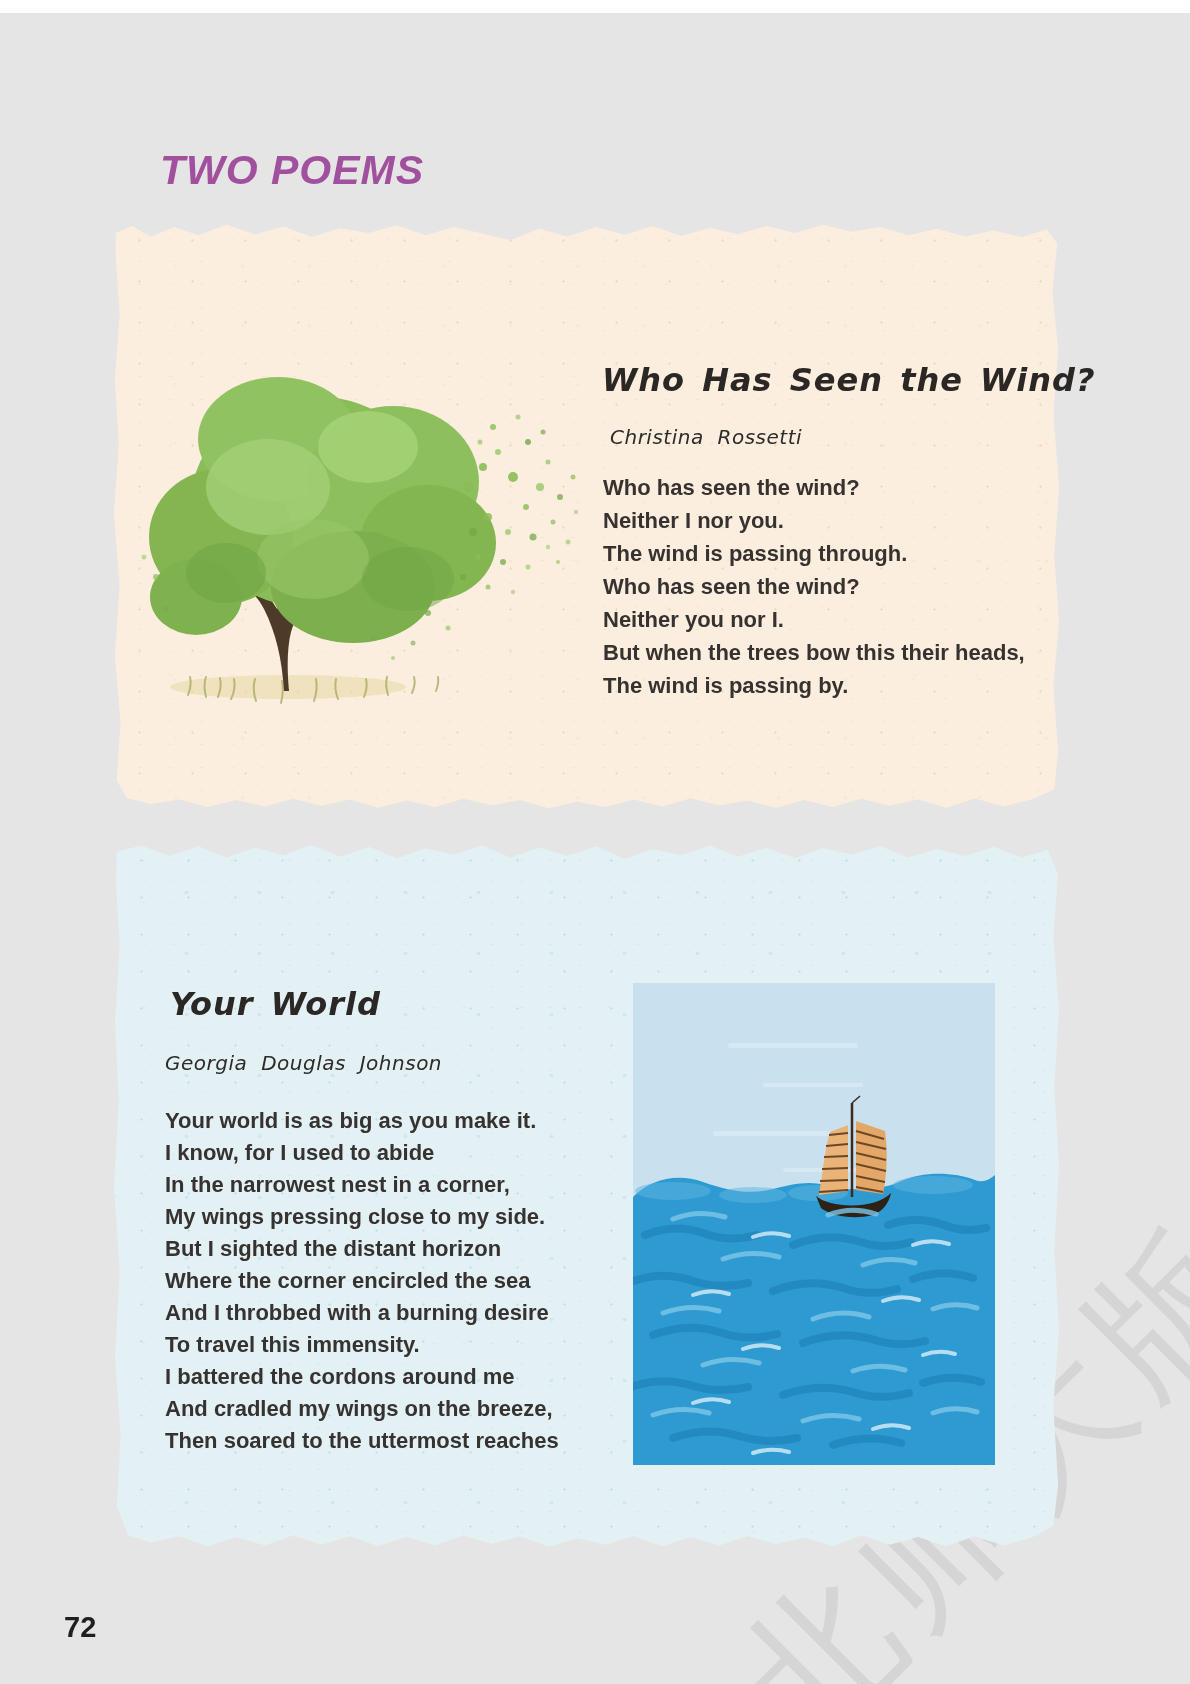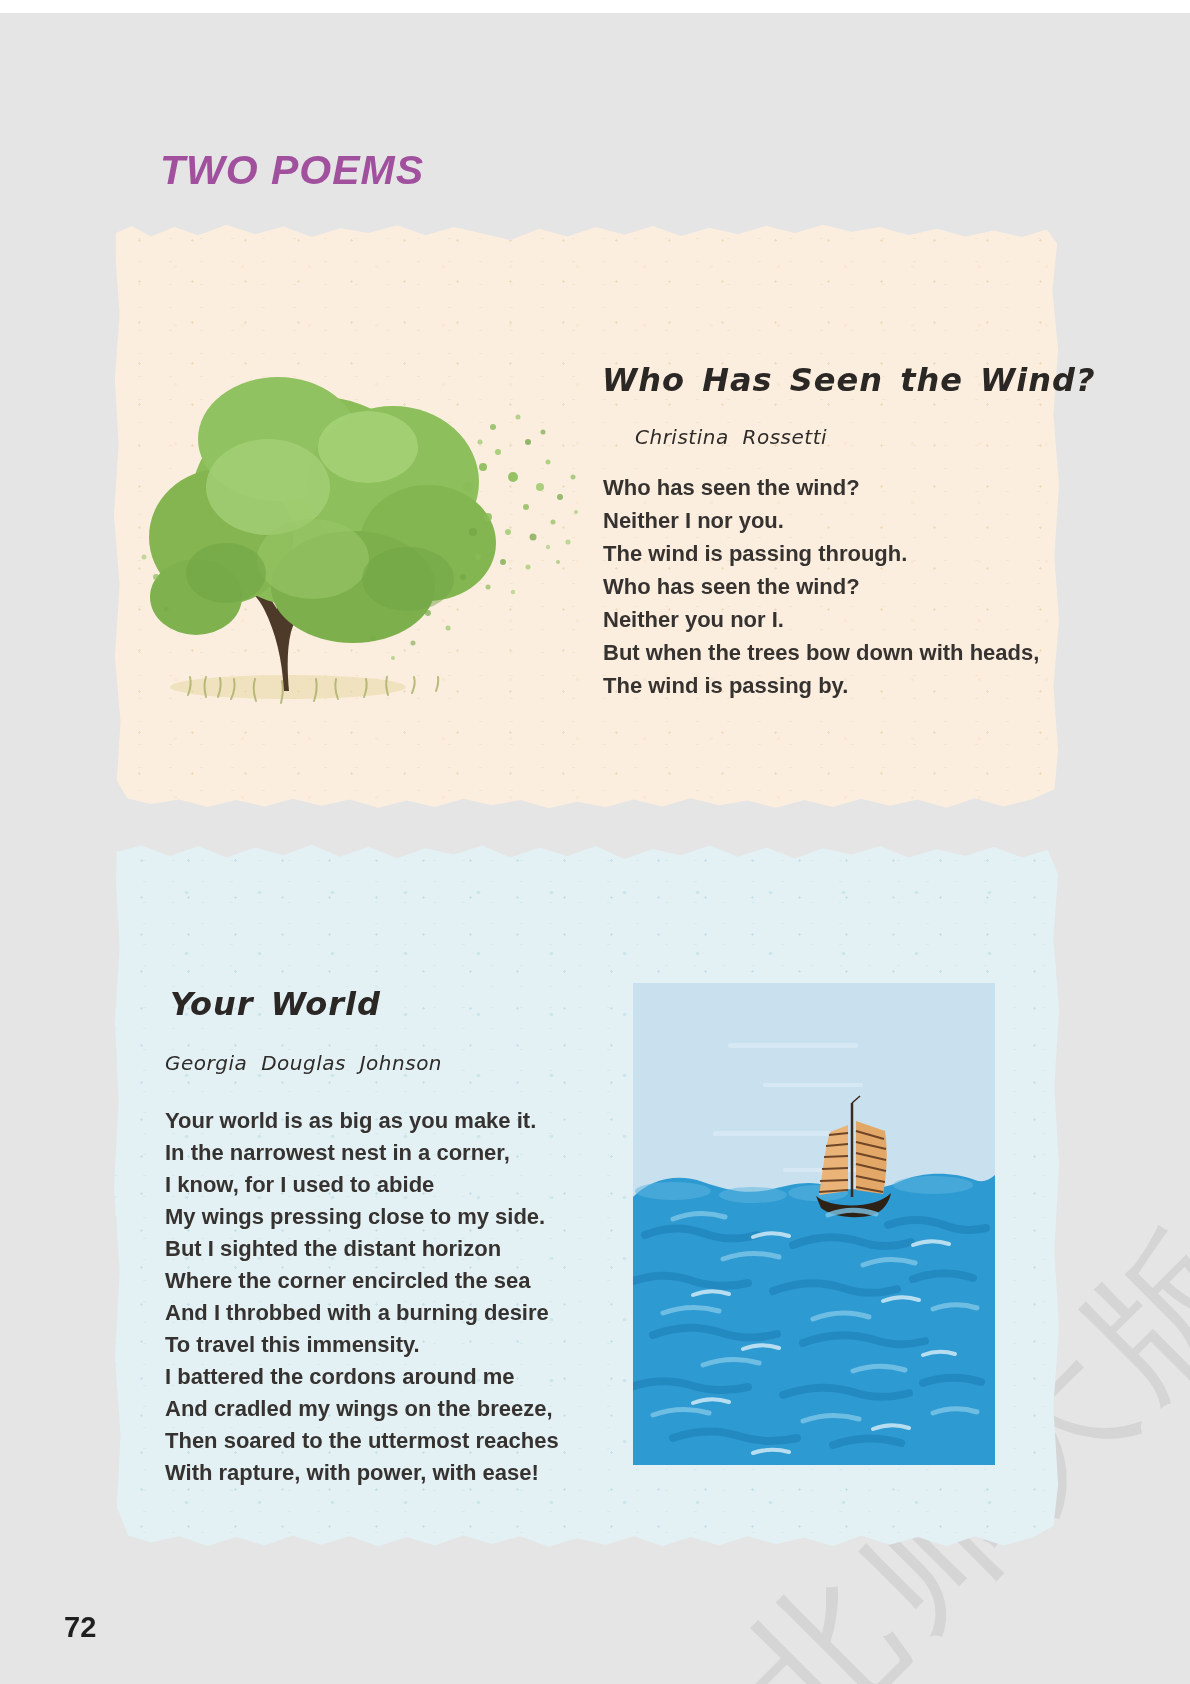--- a/index.html
+++ b/index.html
@@ -154,48 +154,47 @@
       <circle cx="287" cy="296" r="2.5" fill="#76A848" opacity="0.6"></circle>
       <circle cx="267" cy="311" r="2" fill="#8ABC58" opacity="0.55"></circle>
       <circle cx="247" cy="291" r="2.5" fill="#76A848" opacity="0.6"></circle>
       <circle cx="30" cy="230" r="3" fill="#8ABC58" opacity="0.7"></circle>
       <circle cx="18" cy="210" r="2.5" fill="#9CC96C" opacity="0.6"></circle>
       <circle cx="40" cy="262" r="2.5" fill="#76A848" opacity="0.6"></circle>
     </g>
   </svg>
 
   <div class="poem-title" style="left:602px;top:348px">Who Has Seen the Wind?</div>
-  <div class="poem-author" style="left:635px;top:412px">Christina Rossetti</div>
+  <div class="poem-author" style="left:610px;top:412px">Christina Rossetti</div>
   <div class="poem-lines lines-1" style="left:603px;top:458px">
       <div class="poem-line">Who has seen the wind?</div>
       <div class="poem-line">Neither I nor you.</div>
       <div class="poem-line">The wind is passing through.</div>
       <div class="poem-line">Who has seen the wind?</div>
       <div class="poem-line">Neither you nor I.</div>
-      <div class="poem-line">But when the trees bow down with heads,</div>
+      <div class="poem-line">But when the trees bow this their heads,</div>
       <div class="poem-line">The wind is passing by.</div>
     </div>
 
   <section class="panel panel-blue"></section>
 
   <div class="poem-title" style="left:170px;top:972px">Your World</div>
   <div class="poem-author" style="left:165px;top:1038px">Georgia Douglas Johnson</div>
   <div class="poem-lines lines-2" style="left:165px;top:1092px">
       <div class="poem-line">Your world is as big as you make it.</div>
+      <div class="poem-line">I know, for I used to abide</div>
       <div class="poem-line">In the narrowest nest in a corner,</div>
-      <div class="poem-line">I know, for I used to abide</div>
       <div class="poem-line">My wings pressing close to my side.</div>
       <div class="poem-line">But I sighted the distant horizon</div>
       <div class="poem-line">Where the corner encircled the sea</div>
       <div class="poem-line">And I throbbed with a burning desire</div>
       <div class="poem-line">To travel this immensity.</div>
       <div class="poem-line">I battered the cordons around me</div>
       <div class="poem-line">And cradled my wings on the breeze,</div>
       <div class="poem-line">Then soared to the uttermost reaches</div>
-      <div class="poem-line">With rapture, with power, with ease!</div>
     </div>
 
   <svg class="illus" style="left:633px;top:970px" width="362" height="482" viewBox="0 0 362 482">
 
     <rect x="0" y="0" width="362" height="250" fill="#C9E0EF"></rect>
     <g fill="#E0EEF7" opacity="0.6">
       <rect x="95" y="60" width="130" height="5" rx="2.5"></rect>
       <rect x="130" y="100" width="100" height="4" rx="2"></rect>
       <rect x="80" y="148" width="120" height="5" rx="2.5"></rect>
       <rect x="150" y="185" width="90" height="4" rx="2"></rect>

